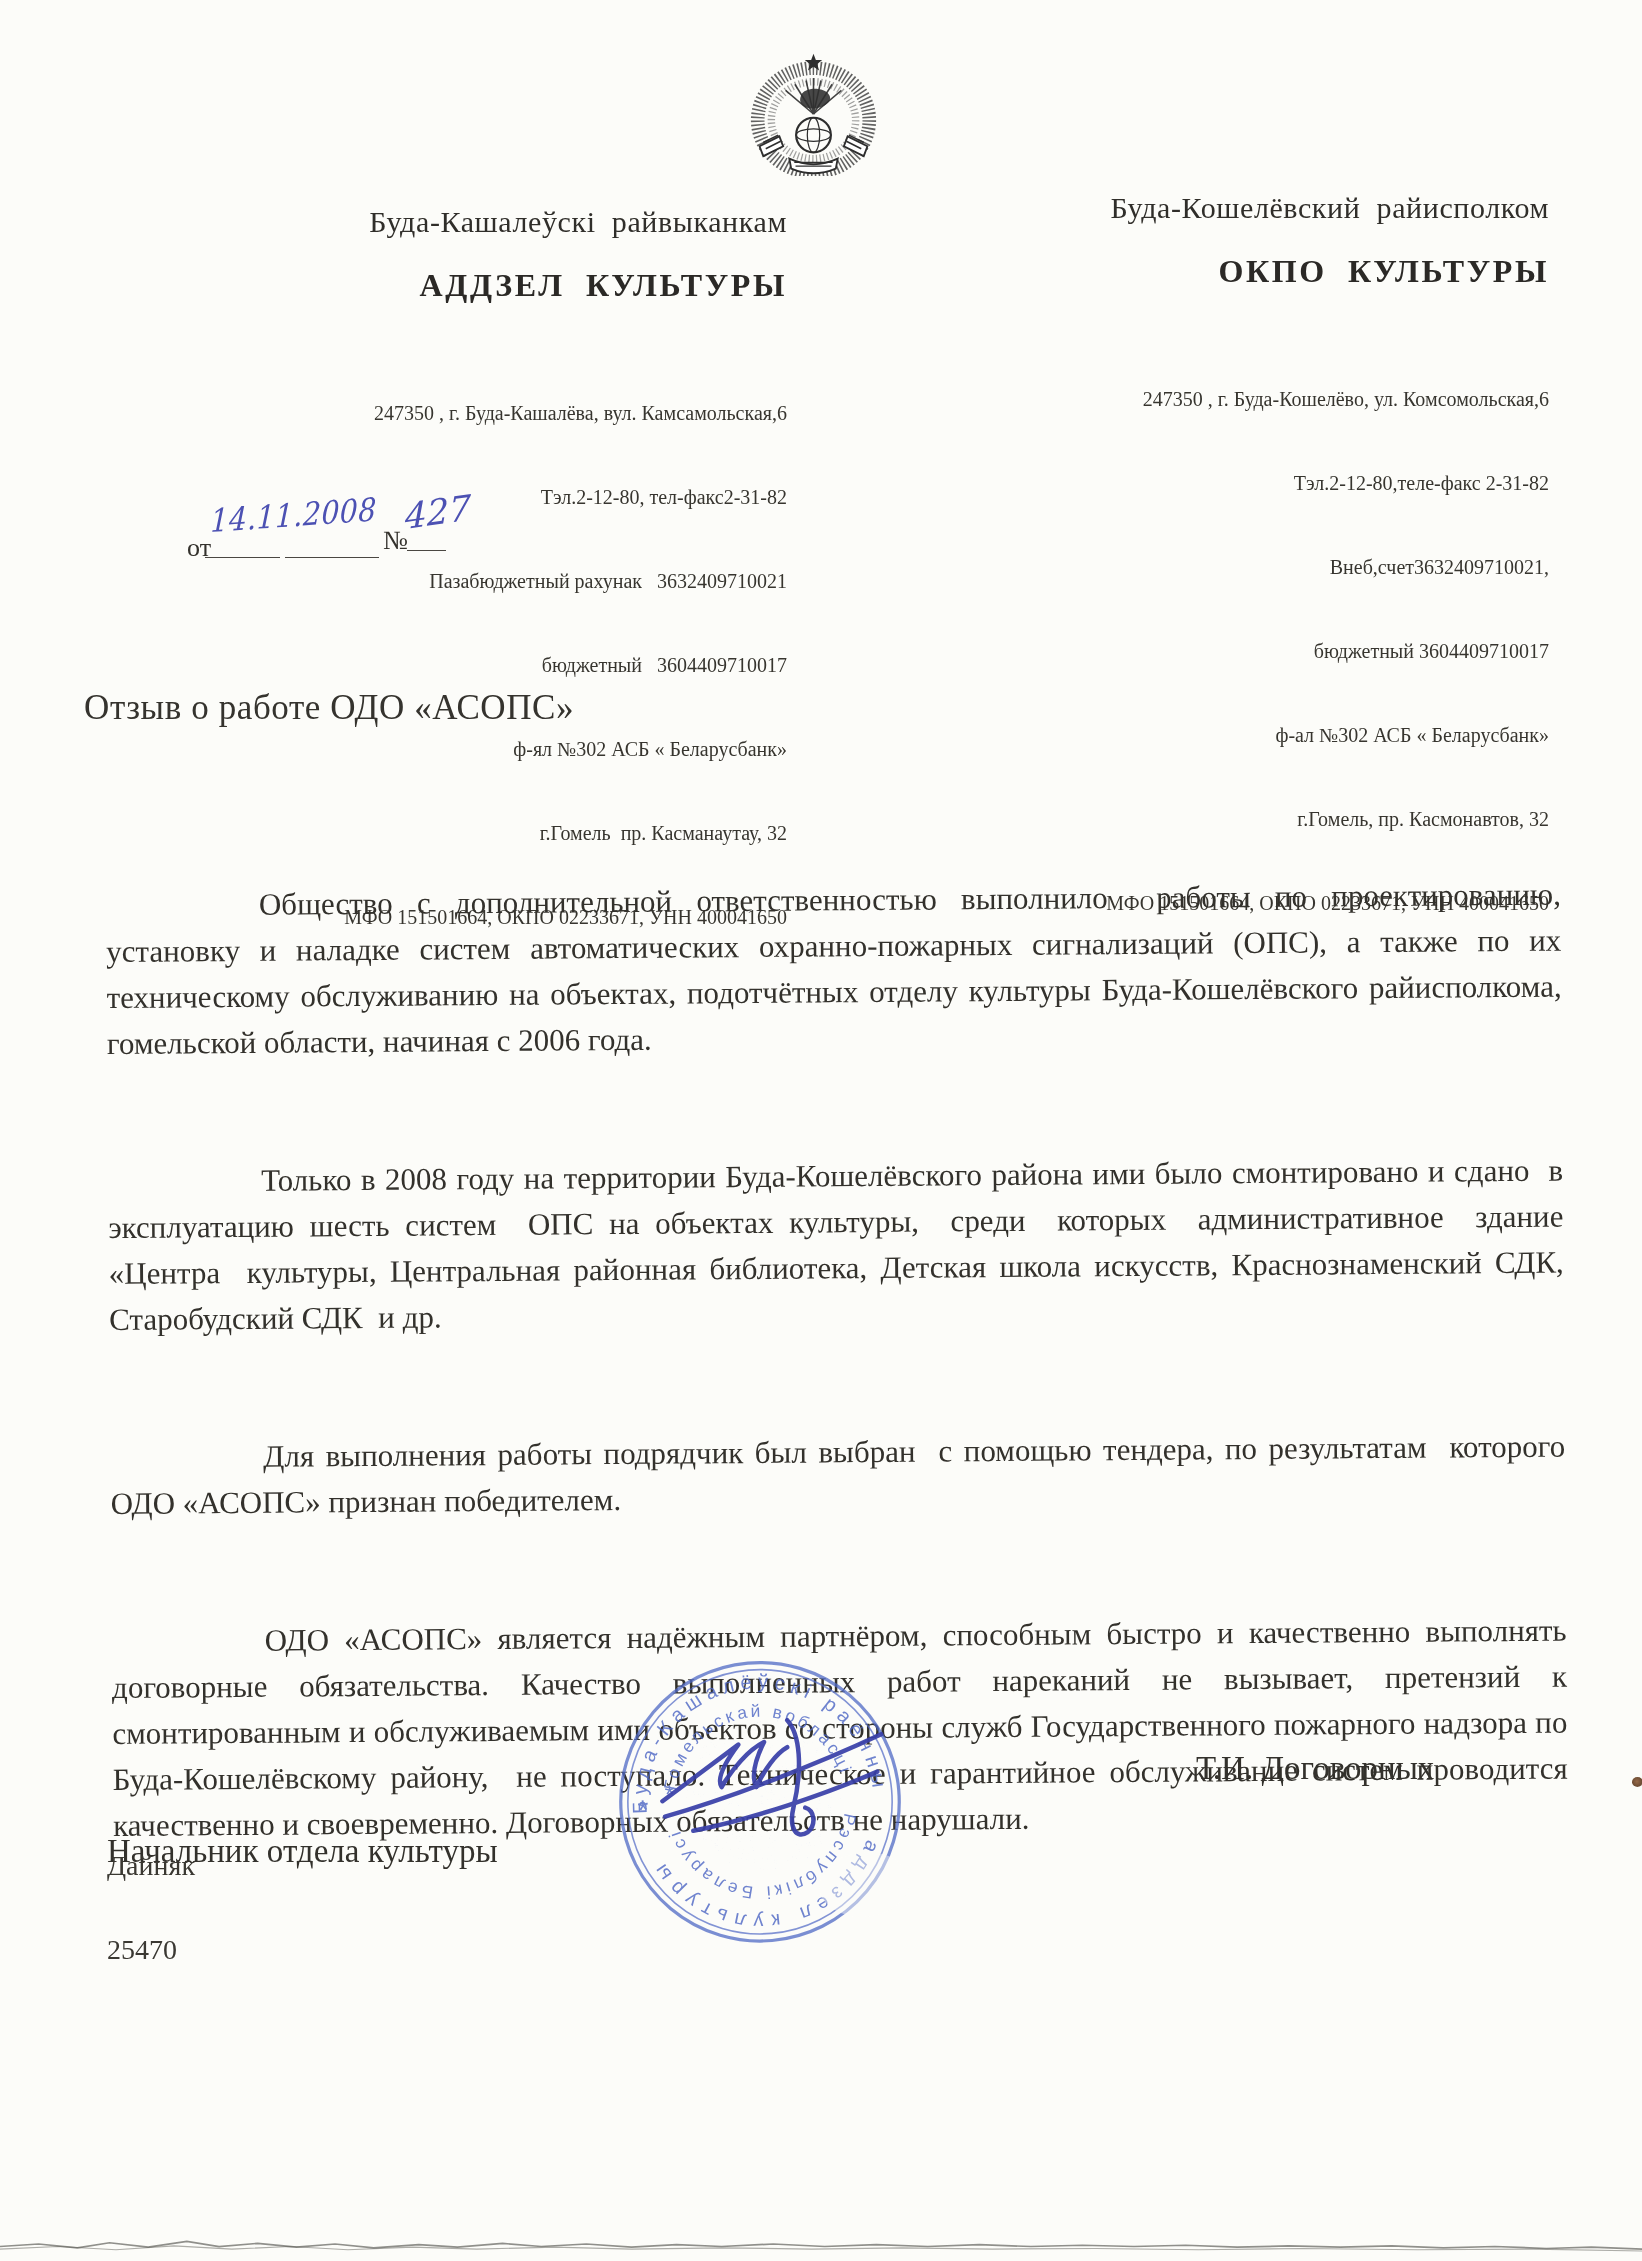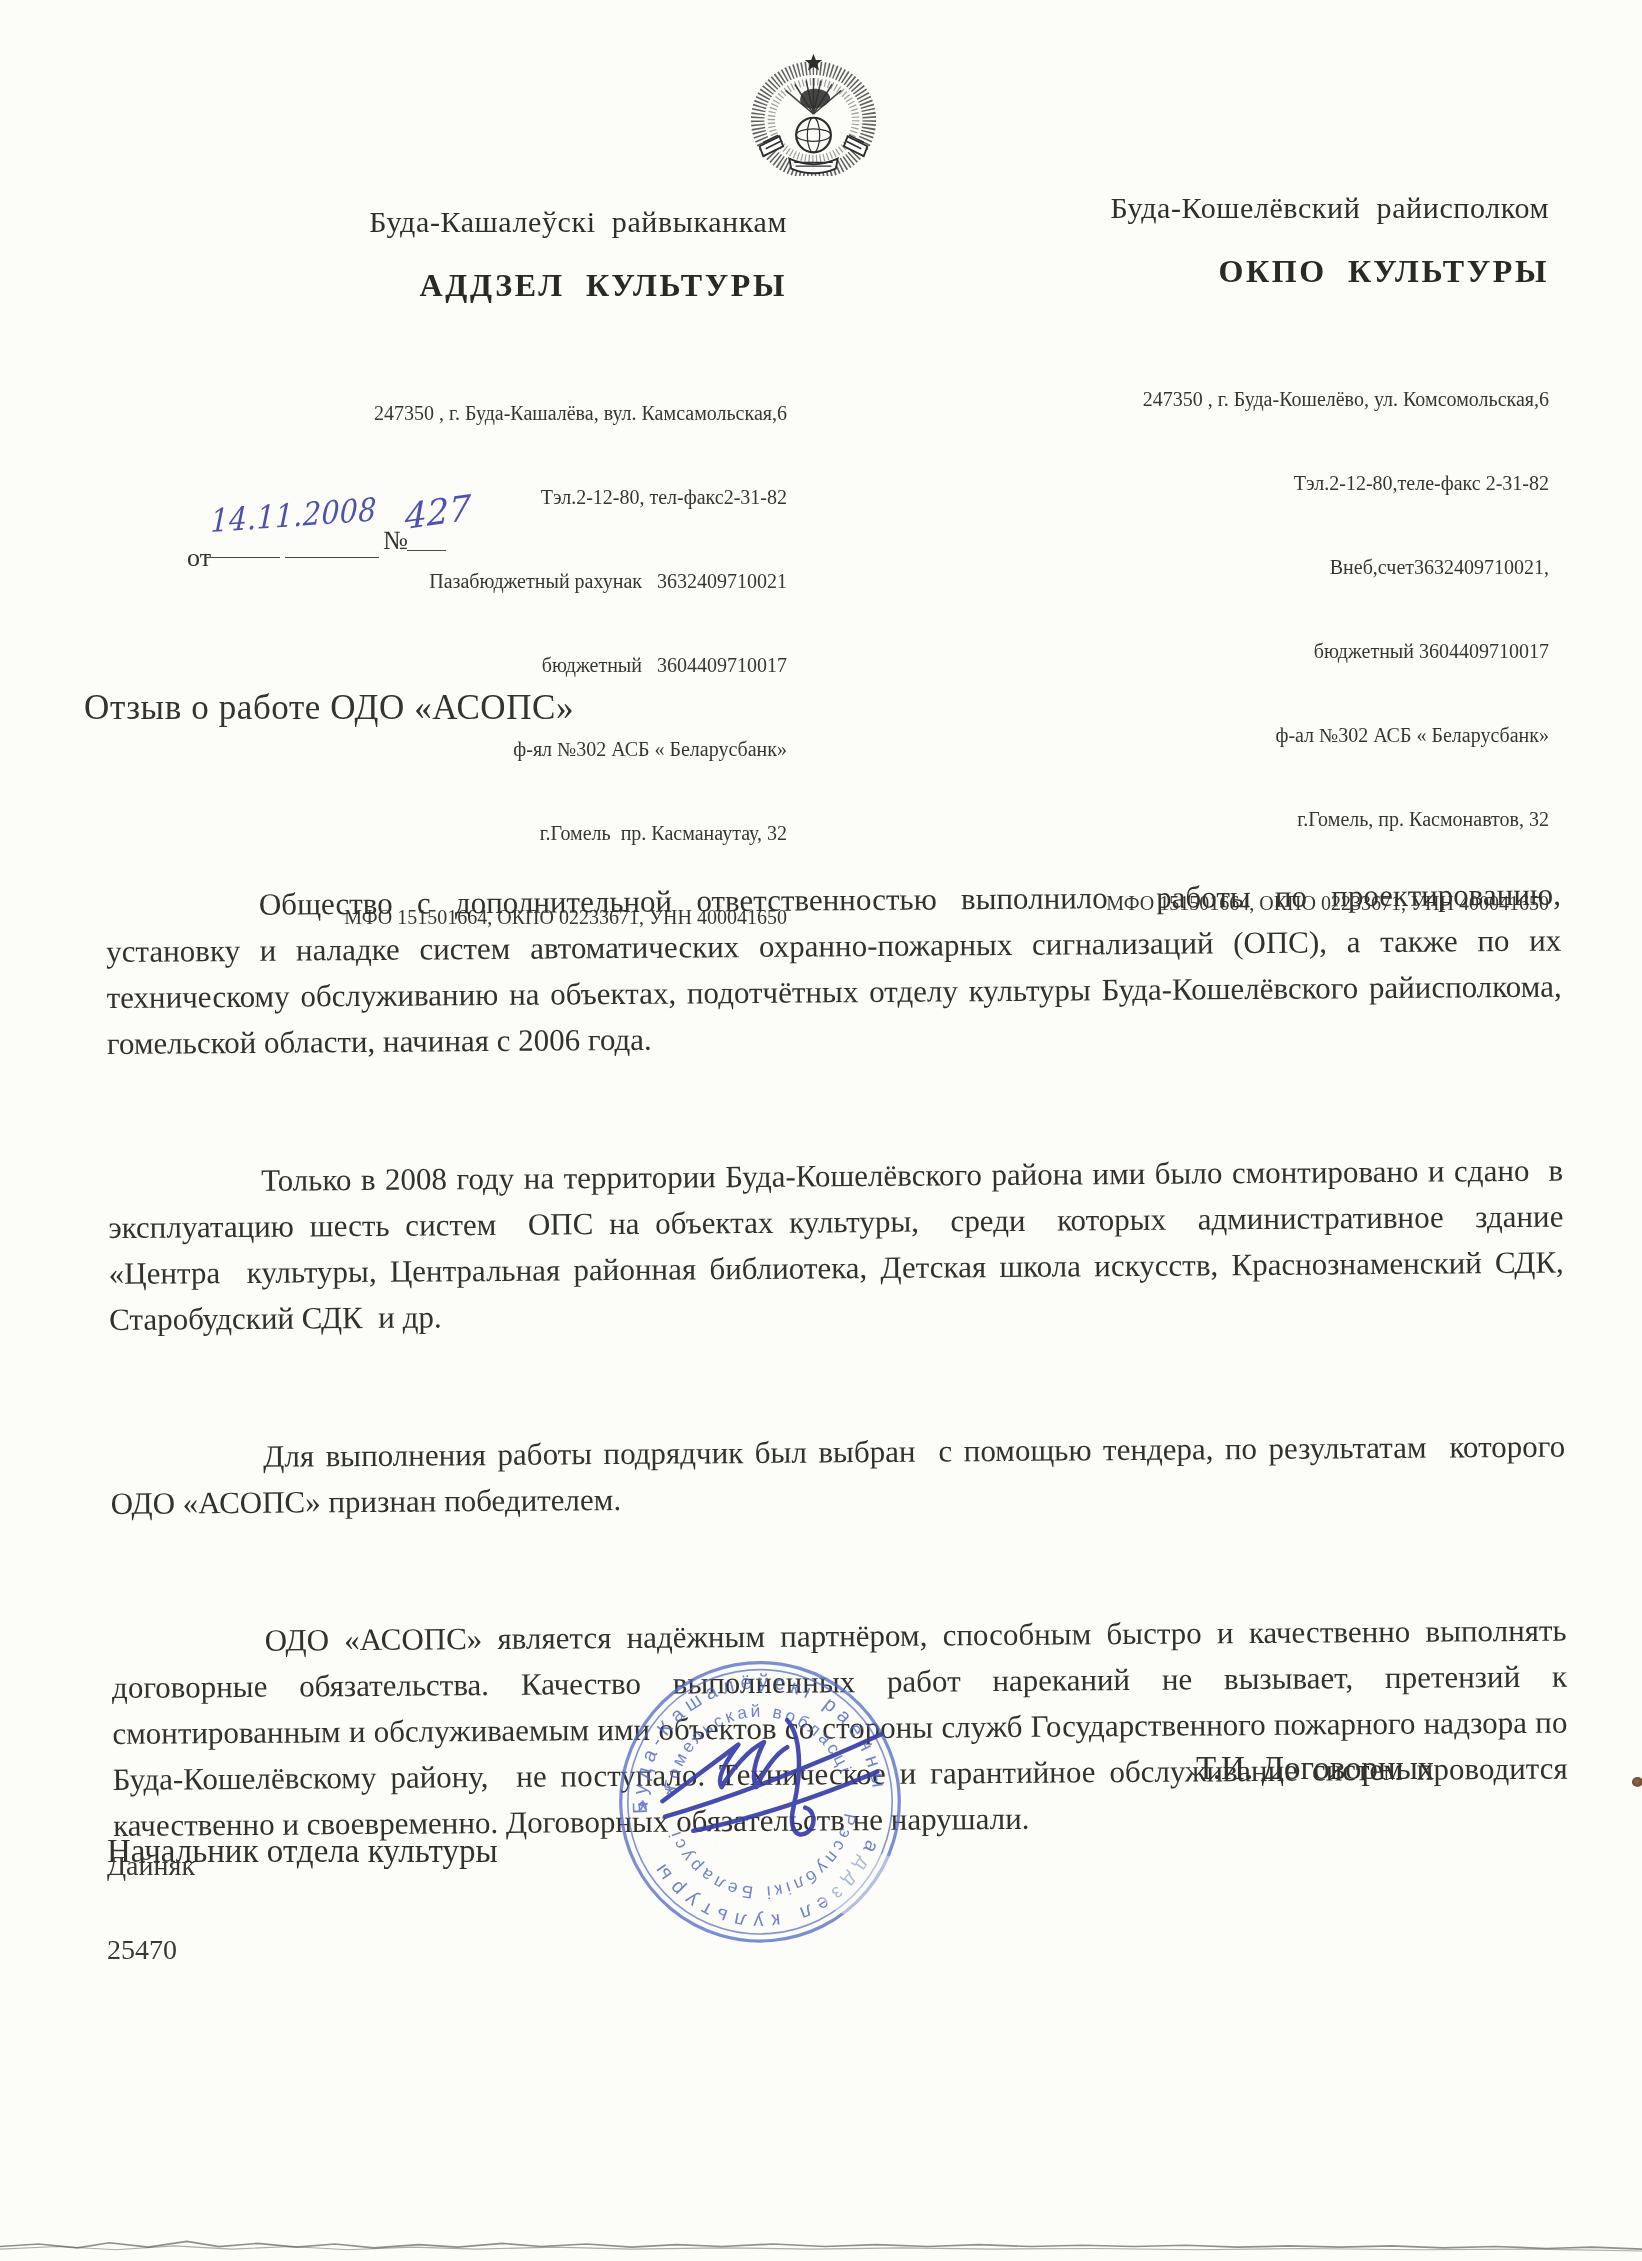--- a/index.html
+++ b/index.html
@@ -128,21 +128,21 @@
       <div>Тэл.2-12-80,теле-факс 2-31-82</div>
       <div>Внеб,счет3632409710021,</div>
       <div>бюджетный 3604409710017</div>
       <div>ф-ал №302 АСБ « Беларусбанк»</div>
       <div>г.Гомель, пр. Касмонавтов, 32</div>
       <div>МФО 151501664, ОКПО 02233671, УНН 400041650</div>
     </div>
   </div>
 
   <div class="refline">
-    <span class="ref-label" style="left:0;top:20px">от</span>
+    <span class="ref-label" style="left:0;top:10px">от</span>
     <span class="u" style="left:18px;width:75px;top:34px"></span>
     <span class="u" style="left:98px;width:94px;top:34px"></span>
     <span class="ref-label" style="left:196px;top:2.6px">№</span>
     <span class="u" style="left:220px;width:39px;top:27px"></span>
     <span class="hand hand-date">14.11.2008</span>
     <span class="hand hand-num">427</span>
   </div>
 
   <div class="doc-title">Отзыв о работе ОДО «АСОПС»</div>
 

